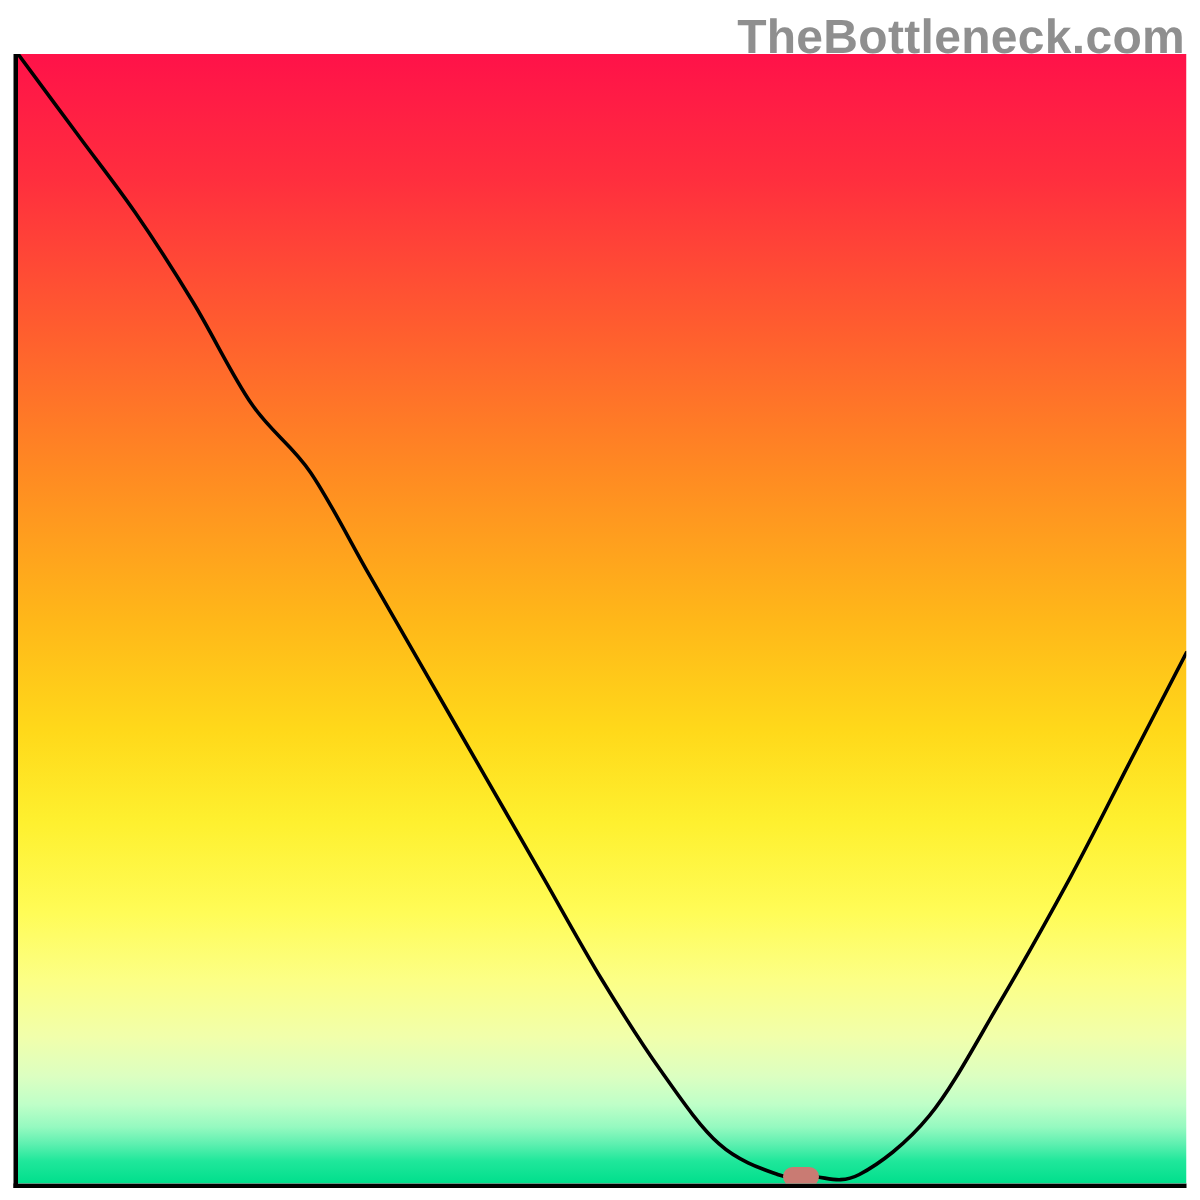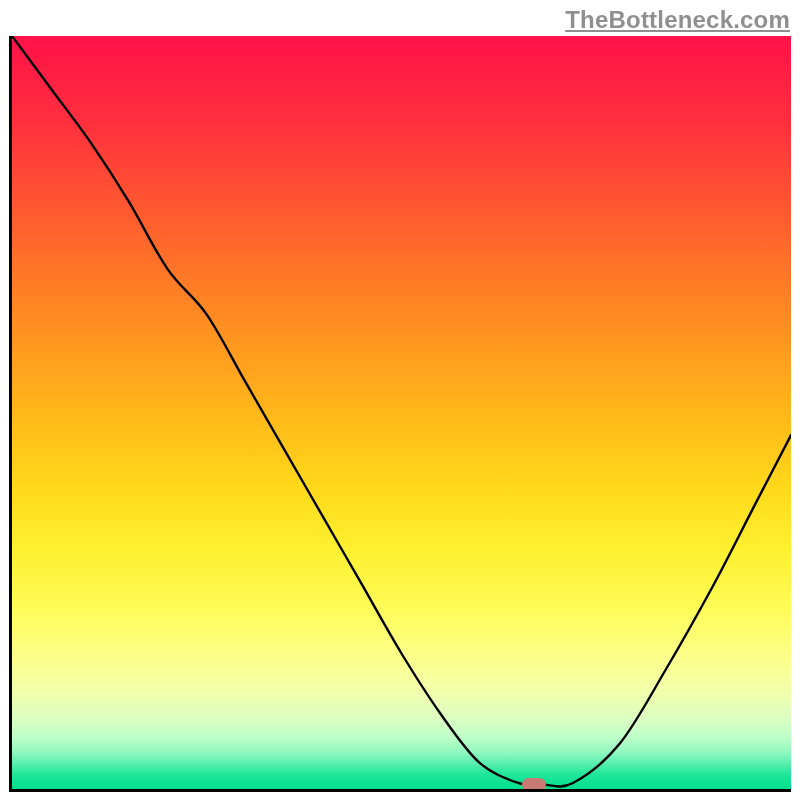--- a/index.html
+++ b/index.html
@@ -13,21 +13,21 @@
   }
   .frame {
     position: relative;
     width: 800px;
     height: 800px;
   }
   .watermark {
     position: absolute;
     top: 6px;
     right: 10px;
-    font-size: 24px;
+    font-size: 32px;
     font-weight: 600;
     color: #8f8f8f;
     letter-spacing: 0.2px;
     user-select: none;
     text-decoration: underline;
   }
   .plot-area {
     position: absolute;
     left: 9px;
     top: 36px;

